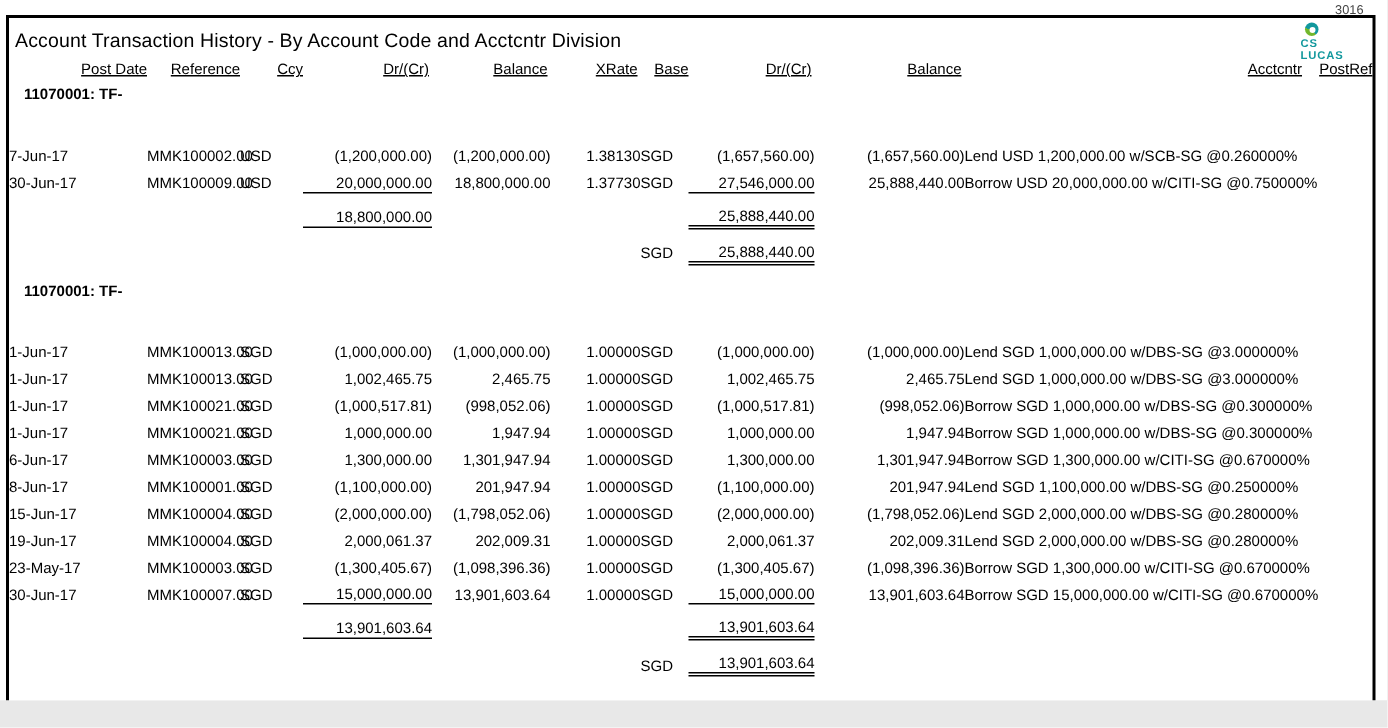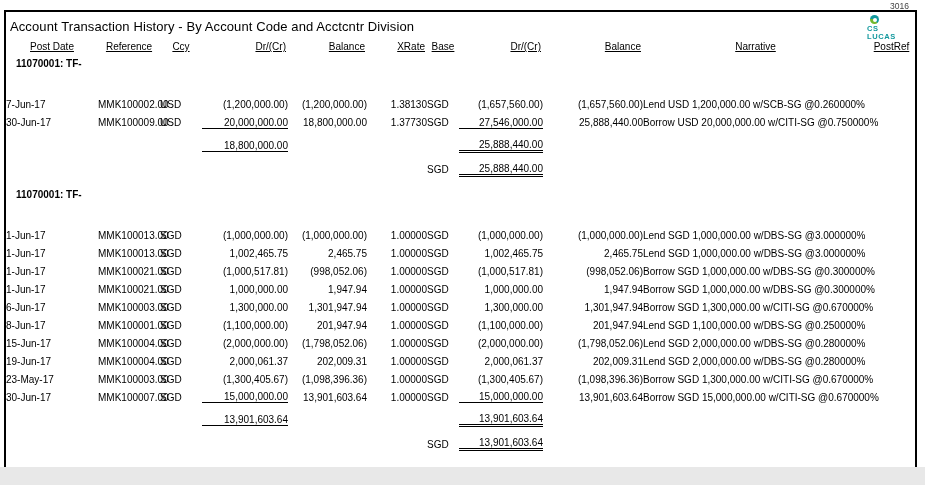--- a/index.html
+++ b/index.html
@@ -37,21 +37,21 @@
     margin:0 0 5px 34px; font-size:10.5px; font-weight:bold;
   }
   table.rpt {
     border-collapse:collapse; table-layout:fixed; width:909px; font-size:10px;
   }
   table.rpt td, table.rpt th {
     padding:0; margin:0; white-space:nowrap; overflow:visible;
     vertical-align:bottom; font-weight:normal;
   }
   thead tr { height:16px; }
-  thead th { text-decoration:underline; text-align:center; }
+  thead th { text-decoration:underline; text-align:right; }
   thead th.r { text-align:right; padding-right:2px; }
   td.l { text-align:left; }
   td.r { text-align:right; padding-right:2px; }
   .c0  { padding-left:14px; }
   th.c0{ padding-left:14px; }
   .c6  { padding-left:6px; }
   th.c6{ padding-left:6px; }
   .c9  { padding-left:10px; }
   th.c9{ padding-left:10px; }
   th.c10, td.c10 { padding-right:4px; }
@@ -110,21 +110,21 @@
         <tr id="header-row">
             <th class="c0">Post Date</th>
             <th class="c1">Reference</th>
             <th class="c2">Ccy</th>
             <th class="r c3">Dr/(Cr)</th>
             <th class="r c4">Balance</th>
             <th class="r c5">XRate</th>
             <th class="c6">Base</th>
             <th class="r c7">Dr/(Cr)</th>
             <th class="r c8">Balance</th>
-            <th class="c9">Narrative</th>
+            <th class="c9">Acctcntr</th>
             <th class="c10">PostRef</th>
           </tr>
       </thead>
       <tbody id="report-body">
           <tr class="section-row">
             <td colspan="11" class="">11070001: TF-</td>
           </tr>
           <tr class="spacer-row">
             <td colspan="11" class=""></td>
           </tr>

